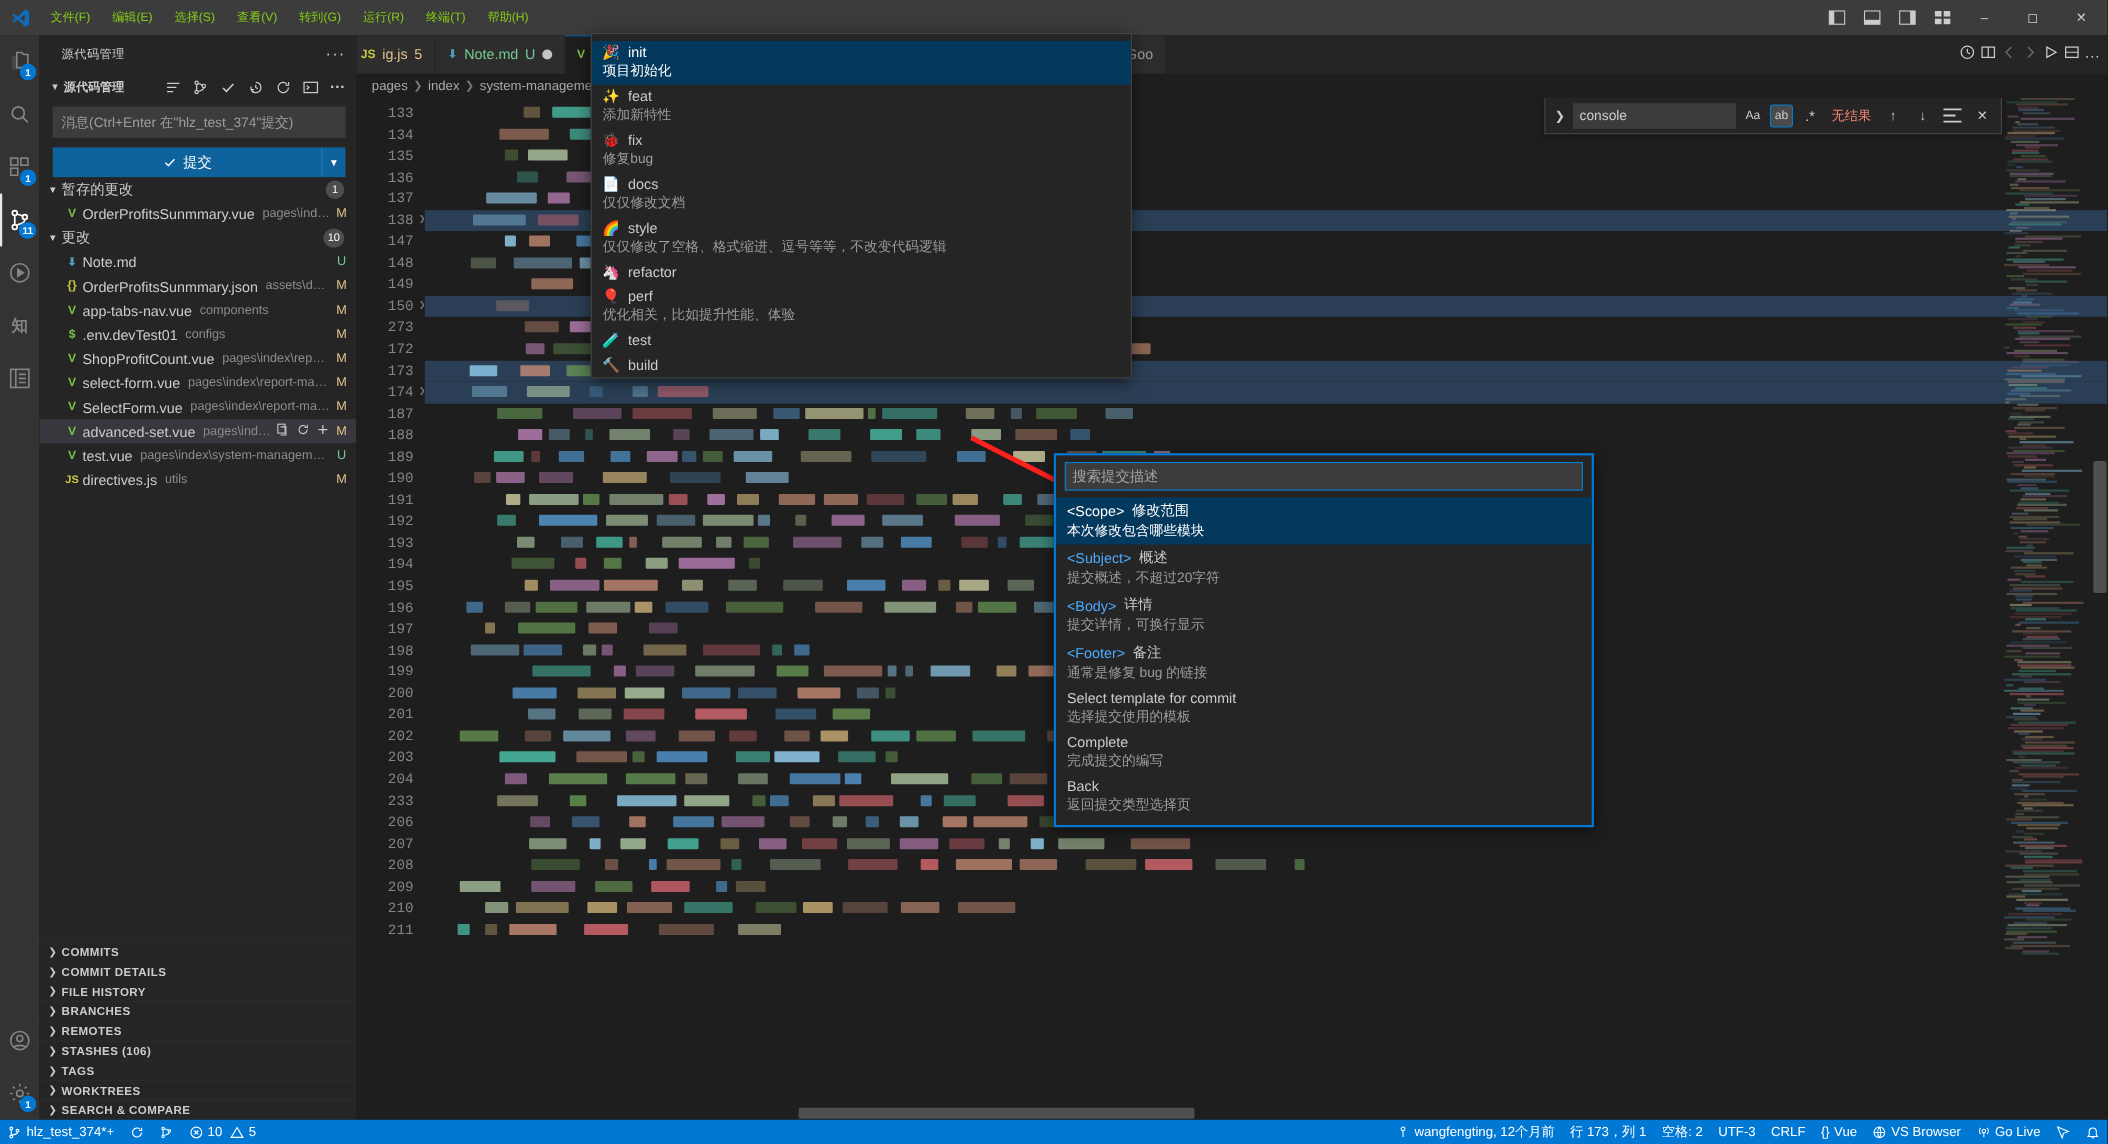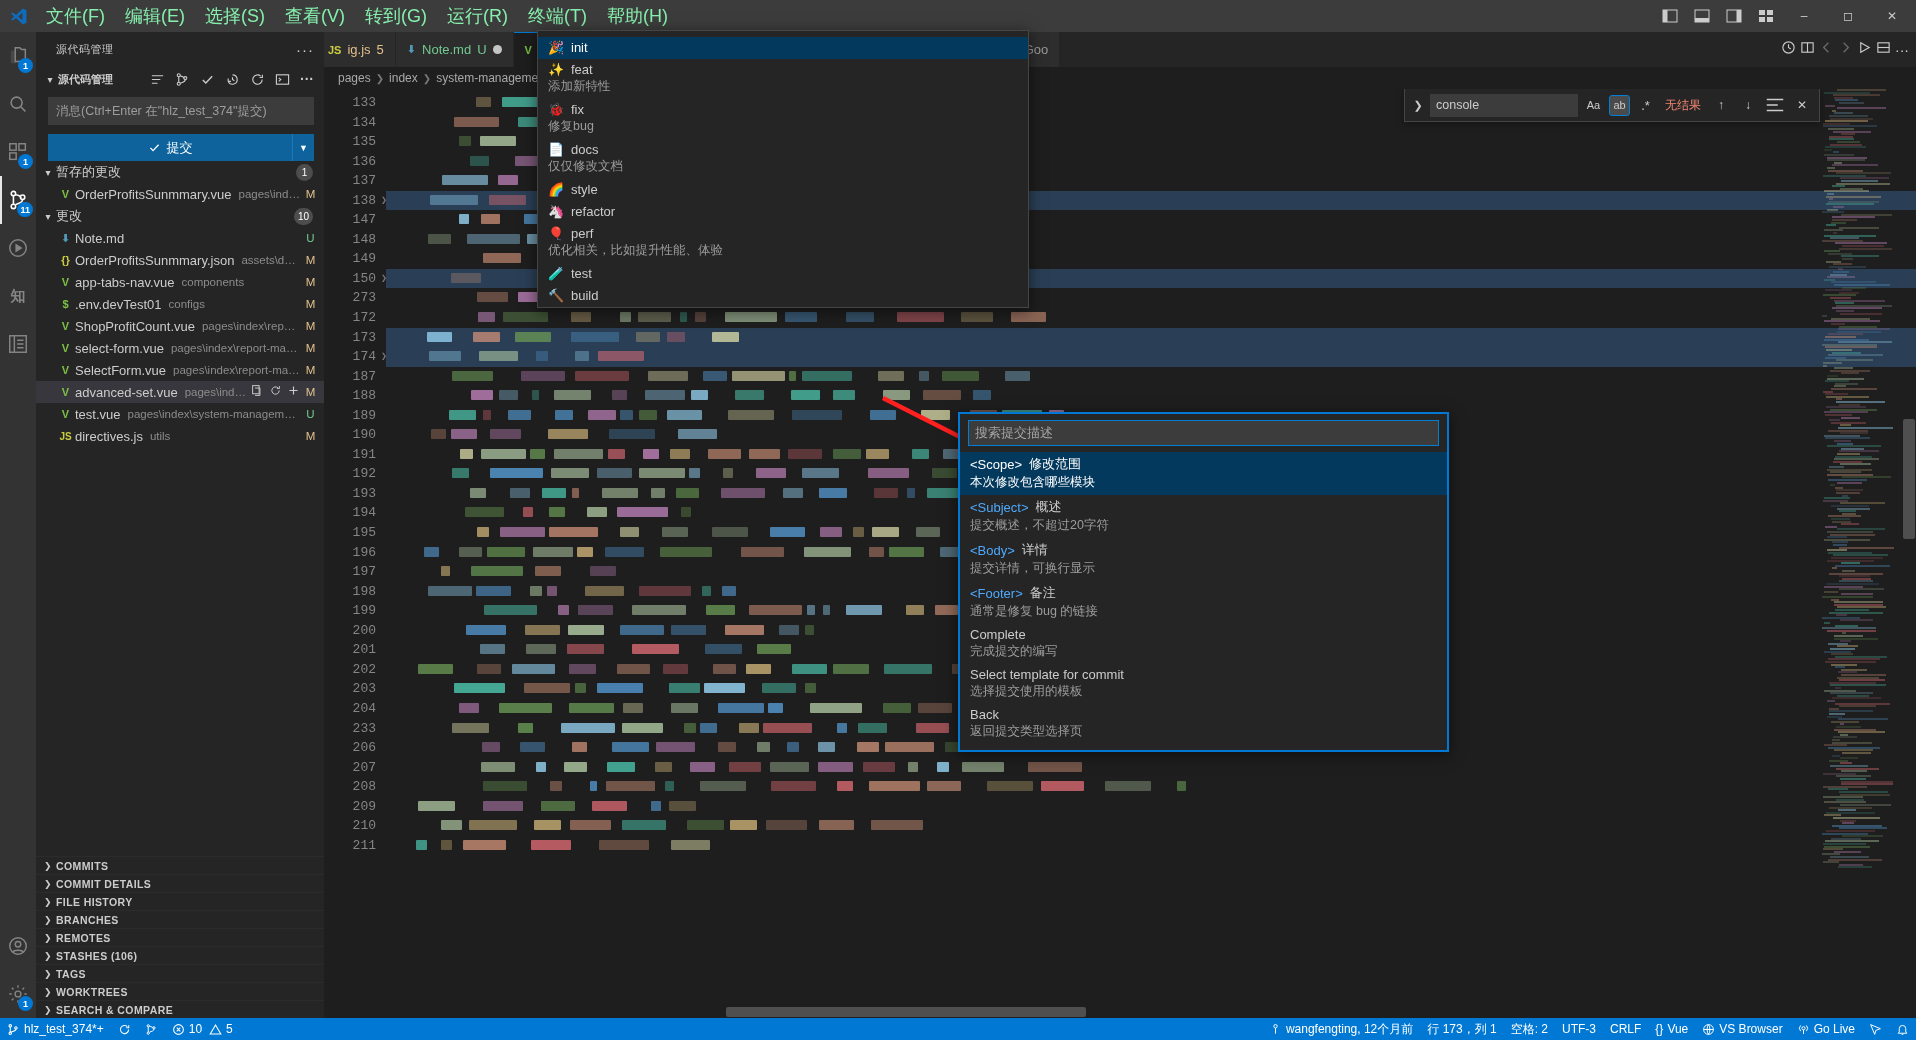--- a/index.html
+++ b/index.html
@@ -6,21 +6,21 @@
   html,body{ width:1916px; height:1040px; overflow:hidden; background:#1e1e1e;
     font-family:"Liberation Sans","DejaVu Sans",sans-serif; color:#cccccc; }
   .app{ position:relative; width:1916px; height:1040px; display:flex; flex-direction:column; }
 
   
   .titlebar{ height:32px; background:#3c3c3c; display:flex; align-items:center;
     flex:0 0 32px; position:relative; }
   .vs-logo{ width:36px; height:32px; display:flex; align-items:center; justify-content:center; }
   .vs-logo svg{ width:19px; height:19px; }
   .menu{ display:flex; align-items:center; height:32px; }
-  .menu-item{ padding:0 10px; font-size:18px; color:#86efac; line-height:32px; cursor:default; }
+  .menu-item{ padding:0 10px; font-size:11px; color:#84cc16; line-height:32px; cursor:default; }
   .win-title{ position:absolute; left:0; right:0; text-align:center; font-size:13px;
     color:#cccccc; pointer-events:none; }
   .win-right{ margin-left:auto; display:flex; align-items:center; height:32px; padding-right:2px; }
   .layout-ico{ width:32px; height:32px; display:flex; align-items:center; justify-content:center; }
   .layout-ico svg{ width:16px; height:16px; }
   .wbtn{ width:44px; height:32px; display:flex; align-items:center; justify-content:center;
     font-size:12px; color:#cccccc; }
 
   
   .bodyrow{ display:flex; flex:1 1 auto; min-height:0; }
@@ -1343,20 +1343,21 @@
     </div>
   </div>
 
   <div class="qp1">
     <div class="qp-list">
       <div class="qp-item sel">
         <div class="qp-lbl">
             <span class="qp-emoji">🎉</span>
             <span>init</span>
           </div>
+        <div class="qp-desc">项目初始化</div>
       </div>
       <div class="qp-item">
         <div class="qp-lbl">
             <span class="qp-emoji">✨</span>
             <span>feat</span>
           </div>
         <div class="qp-desc">添加新特性</div>
       </div>
       <div class="qp-item">
         <div class="qp-lbl">
@@ -1370,20 +1371,21 @@
             <span class="qp-emoji">📄</span>
             <span>docs</span>
           </div>
         <div class="qp-desc">仅仅修改文档</div>
       </div>
       <div class="qp-item">
         <div class="qp-lbl">
             <span class="qp-emoji">🌈</span>
             <span>style</span>
           </div>
+        <div class="qp-desc">仅仅修改了空格、格式缩进、逗号等等，不改变代码逻辑</div>
       </div>
       <div class="qp-item">
         <div class="qp-lbl">
             <span class="qp-emoji">🦄</span>
             <span>refactor</span>
           </div>
       </div>
       <div class="qp-item">
         <div class="qp-lbl">
             <span class="qp-emoji">🎈</span>
@@ -1443,29 +1445,29 @@
       </div>
       <div class="qp-item">
         <div class="qp-lbl">
             <span class="scope-tag">&lt;Footer&gt;</span>
             <span>备注</span>
           </div>
         <div class="qp-desc">通常是修复 bug 的链接</div>
       </div>
       <div class="qp-item">
         <div class="qp-lbl">
-            <span>Complete</span>
-          </div>
-        <div class="qp-desc">完成提交的编写</div>
+            <span>Select template for commit</span>
+          </div>
+        <div class="qp-desc">选择提交使用的模板</div>
       </div>
       <div class="qp-item">
         <div class="qp-lbl">
-            <span>Select template for commit</span>
-          </div>
-        <div class="qp-desc">选择提交使用的模板</div>
+            <span>Complete</span>
+          </div>
+        <div class="qp-desc">完成提交的编写</div>
       </div>
       <div class="qp-item">
         <div class="qp-lbl">
             <span>Back</span>
           </div>
         <div class="qp-desc">返回提交类型选择页</div>
       </div>
     </div>
   </div>
 

